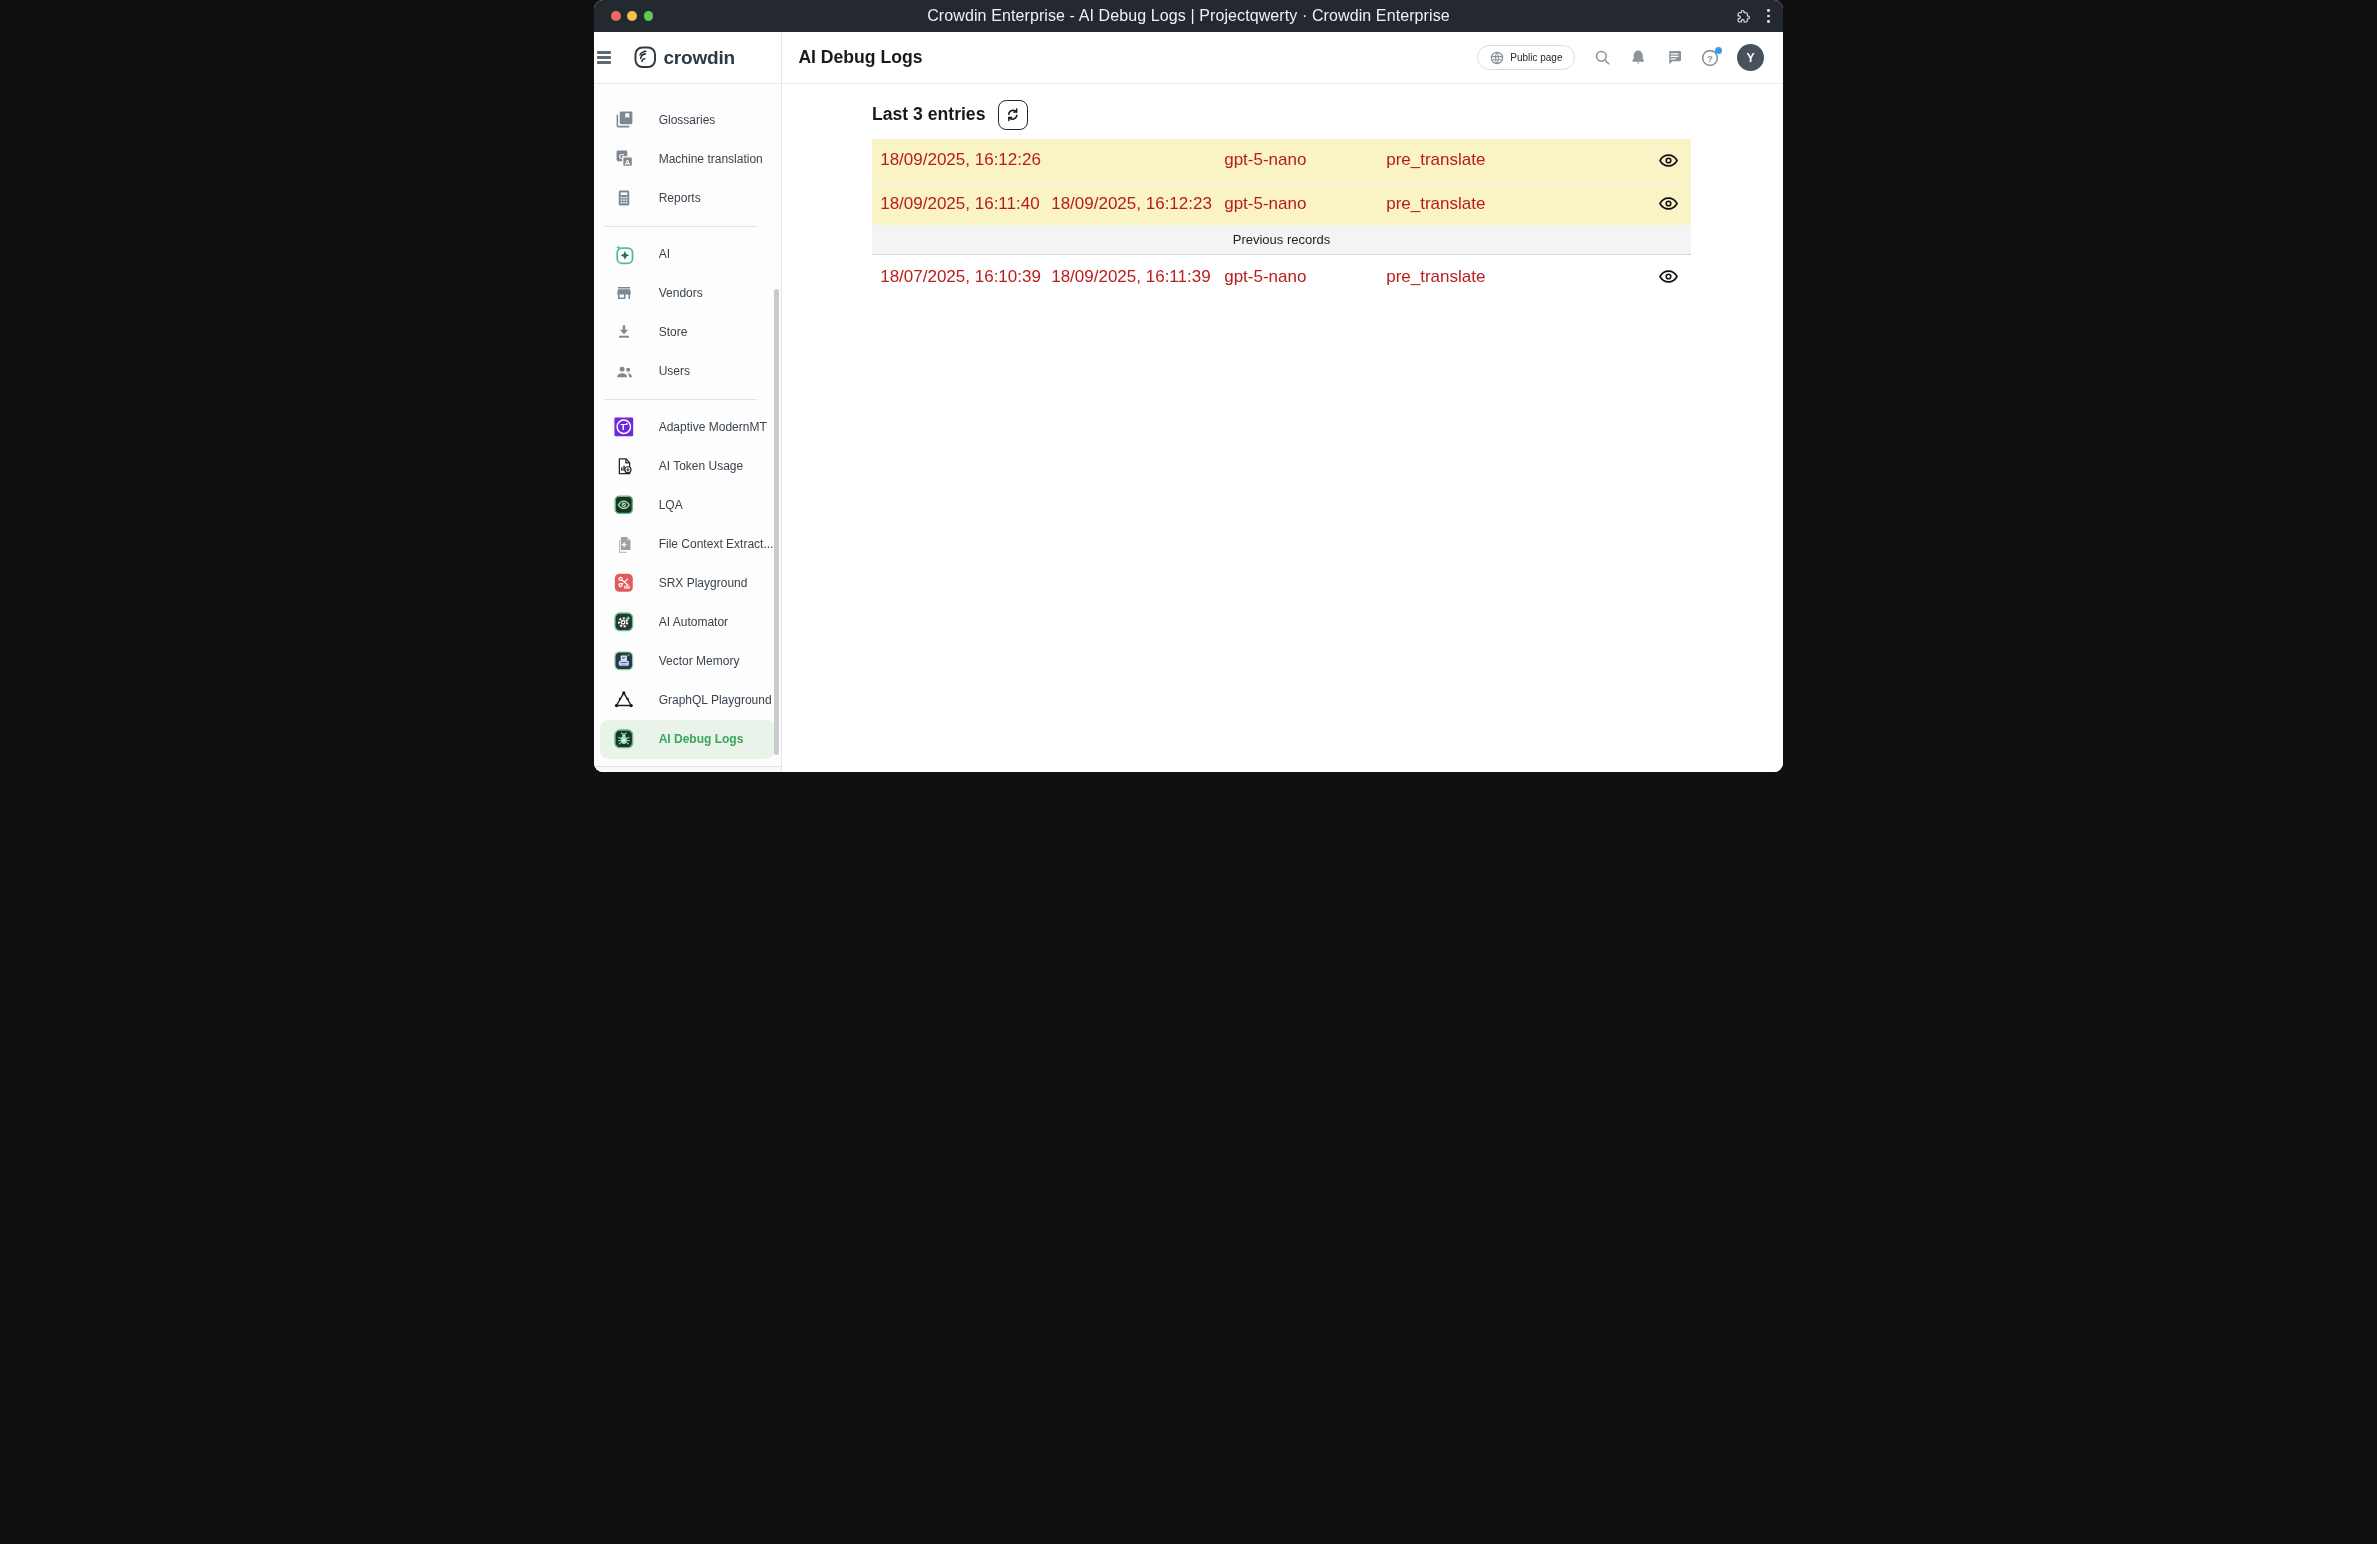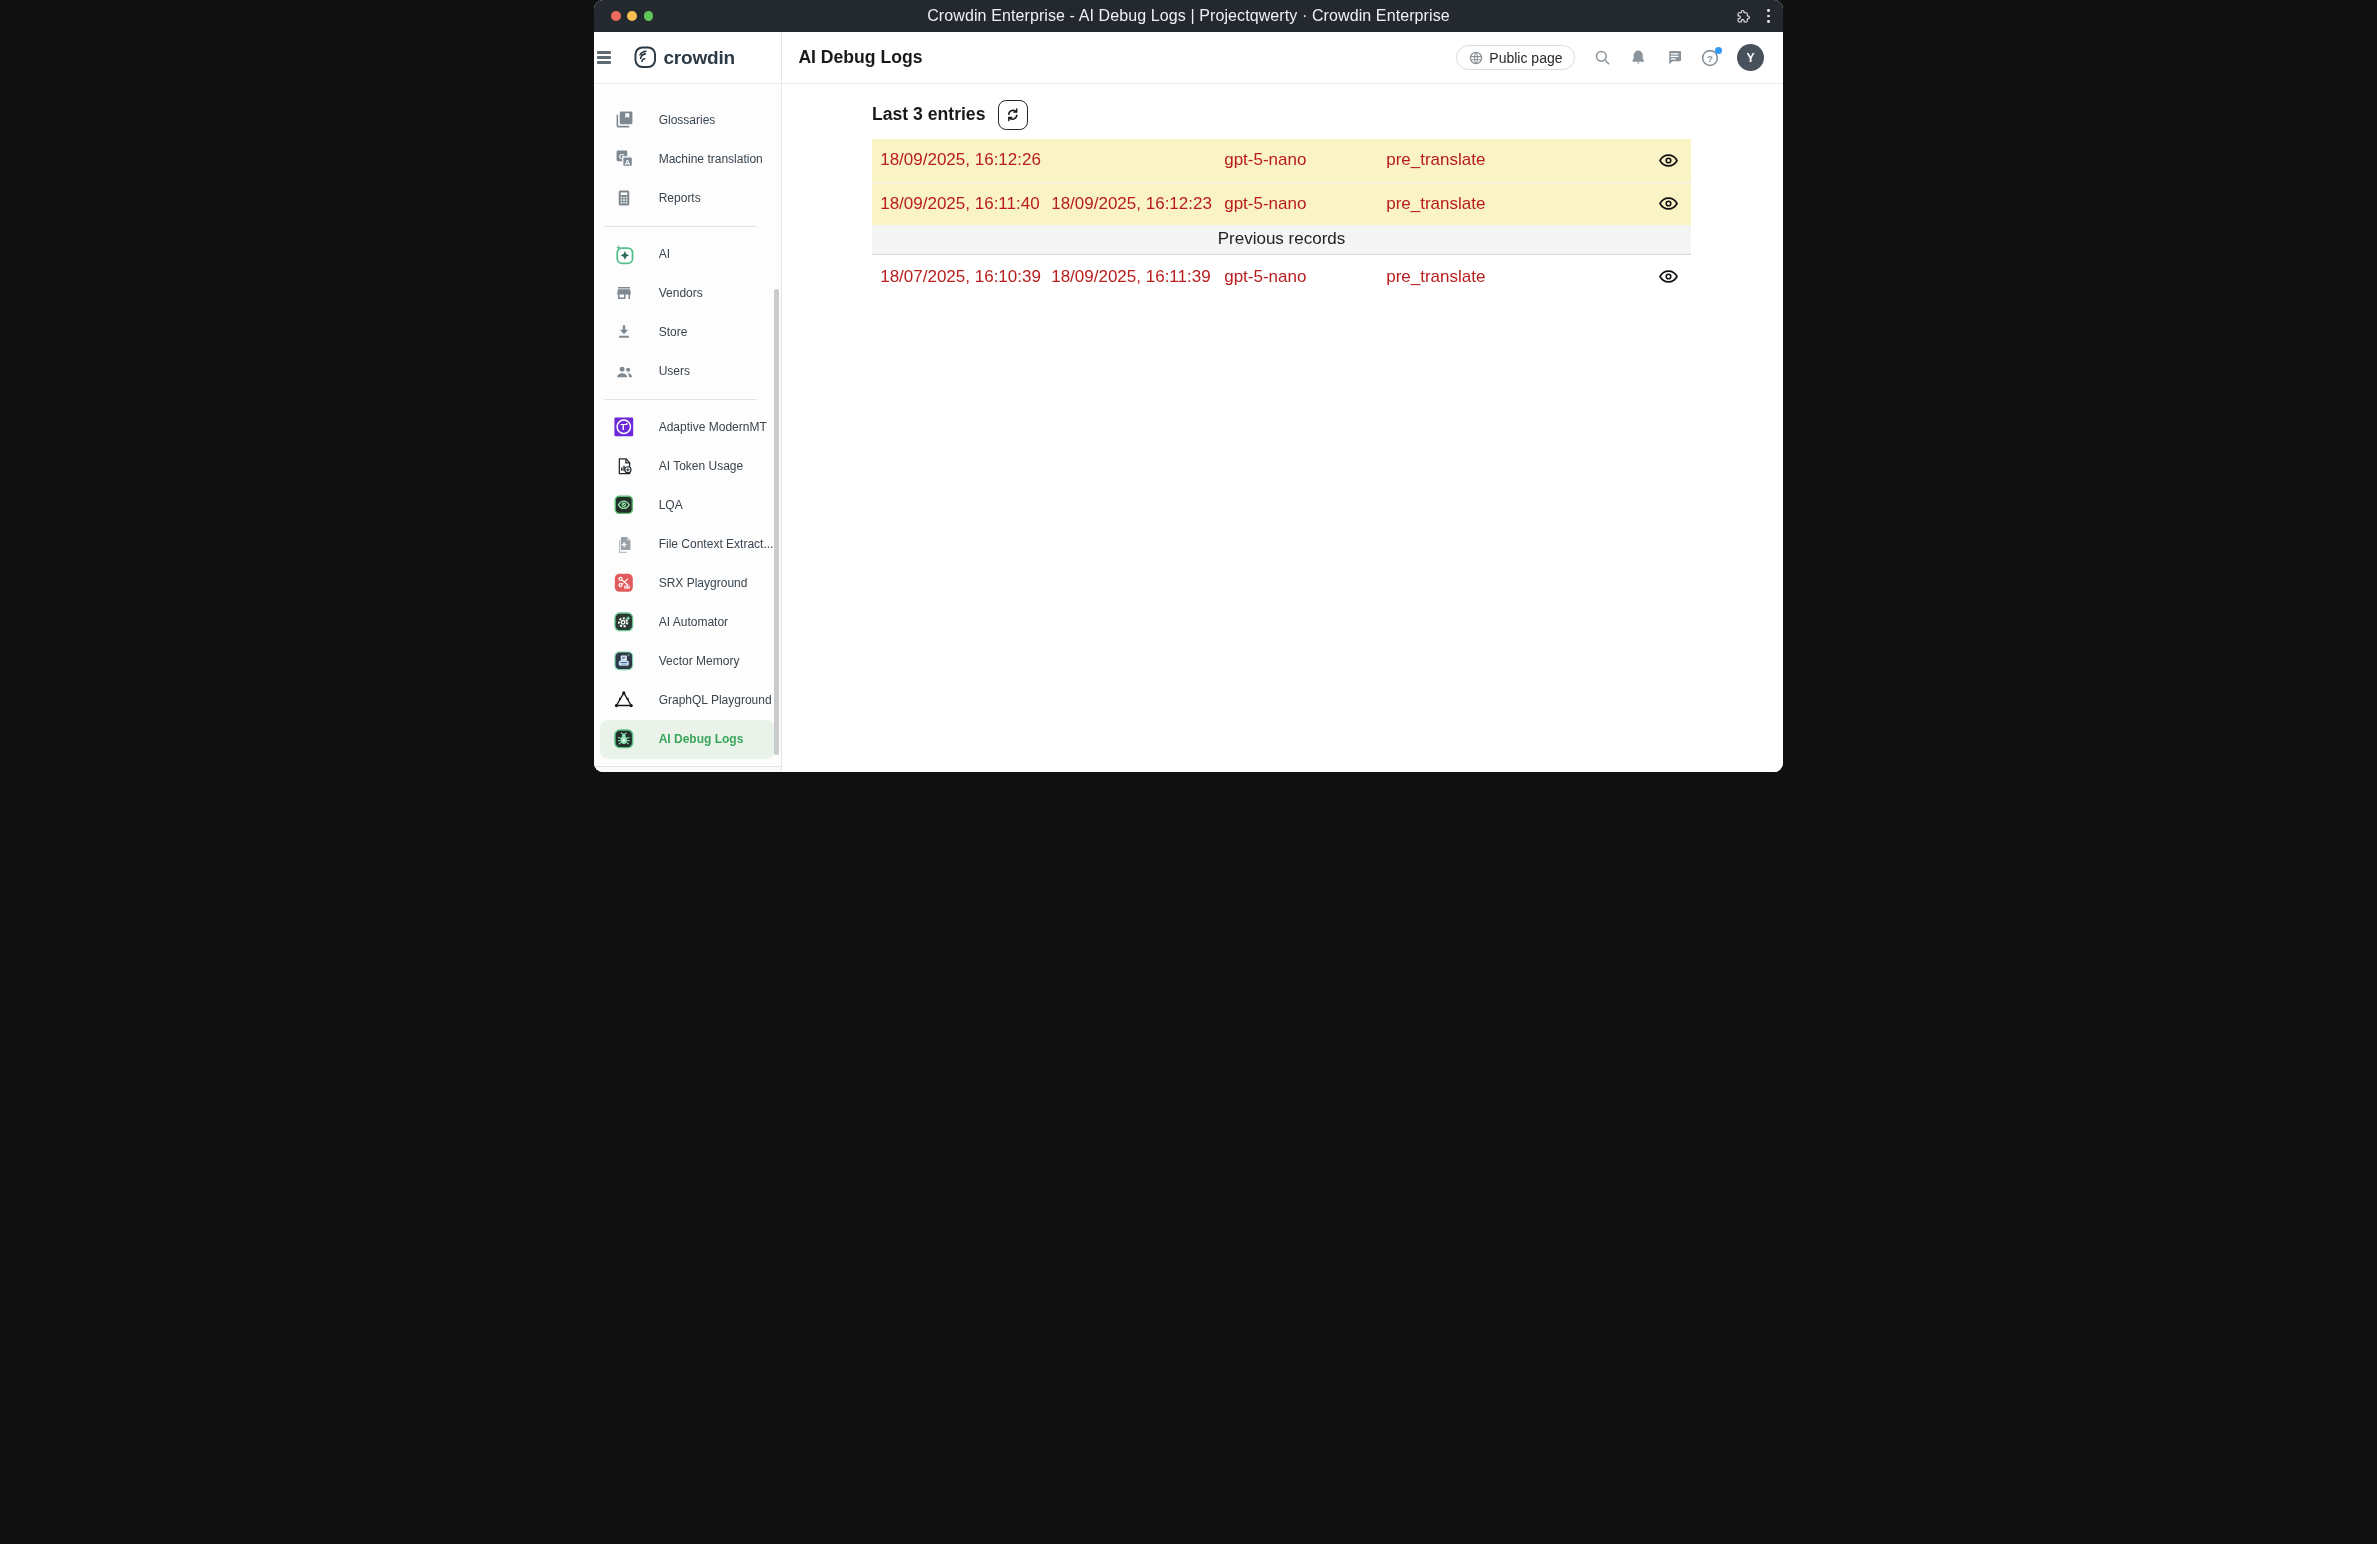--- a/index.html
+++ b/index.html
@@ -25,21 +25,21 @@
   .burger i { width:14.7px; height:2.1px; background:#5f6b73; border-radius:0.8px; }
   .logo { display:flex; align-items:center; gap:5.7px; margin-left:19.6px; cursor:pointer; }
   .logo-text { font-size:19px; font-weight:700; color:#2c3a45; letter-spacing:-0.2px; }
 
   .main-header { grid-column:2; grid-row:1; border-bottom:0.8px solid #ececec; background:#fff;
                  display:flex; align-items:center; padding:0 19px 0 16.4px; }
   .page-title { font-size:17.6px; font-weight:700; color:#17191a; }
   .hdr-right { margin-left:auto; display:flex; align-items:center; gap:18px; }
   .pill { display:flex; align-items:center; gap:6.5px; height:25px; padding:0 11.5px; border:0.8px solid #dcdcdc;
           border-radius:13px; background:#fff; cursor:pointer; }
-  .pill span { font-size:14px; color:#27292b; }
+  .pill span { font-size:10px; color:#27292b; }
   .hicon { width:18px; height:18px; display:flex; align-items:center; justify-content:center; cursor:pointer; position:relative; }
   .dot-blue { position:absolute; top:-1.6px; right:-2.5px; width:7px; height:7px; border-radius:50%; background:#2f9bf4; }
   .avatar { width:27px; height:27px; border-radius:50%; background:#47525c; color:#fff; font-size:12.3px; font-weight:700;
             display:flex; align-items:center; justify-content:center; cursor:pointer; }
 
   
   .sidebar { grid-column:1; grid-row:2; border-right:0.8px solid #e4e6e7; background:#fdfdfe;
              position:relative; padding-top:16.4px; overflow:hidden; }
   .nav-item { height:39px; margin:0 6.5px 0 5.7px; border-radius:8.2px; display:flex; align-items:center; cursor:pointer; }
   .nav-item .ic { width:21px; height:21px; margin-left:14px; margin-right:24px;
@@ -60,21 +60,21 @@
 
   .table { margin-top:9px; }
   .thead, .row { display:grid; grid-template-columns:171px 173px 162px 173px 1fr; padding:0 6.5px 0 8.2px; align-items:center; }
   .thead { height:36px; color:#7c7f82; font-size:12px; }
   .thead .ph { justify-self:end; margin-right:1.6px; }
   .row { height:43px; font-size:17px; color:#b91c1c; }
   .row.hl { background:#faf3c5; }
   .row.hl + .row.hl { border-top:1.6px solid #ededed; }
   .row.plain { height:44px; }
   .prev-row { height:30px; background:#f4f4f5; border-bottom:0.8px solid #d8d8d8;
-              display:flex; align-items:center; justify-content:center; font-size:17px; color:#212427; cursor:pointer; }
+              display:flex; align-items:center; justify-content:center; font-size:13px; color:#212427; cursor:pointer; }
   .eye-btn { justify-self:end; margin-right:4.9px; background:none; border:none; cursor:pointer;
              display:flex; align-items:center; justify-content:center; width:23px; height:19.6px; }
 </style>
 </head>
 <body>
 
 <div class="window">
 
   <div class="titlebar">
     <div class="lights">

